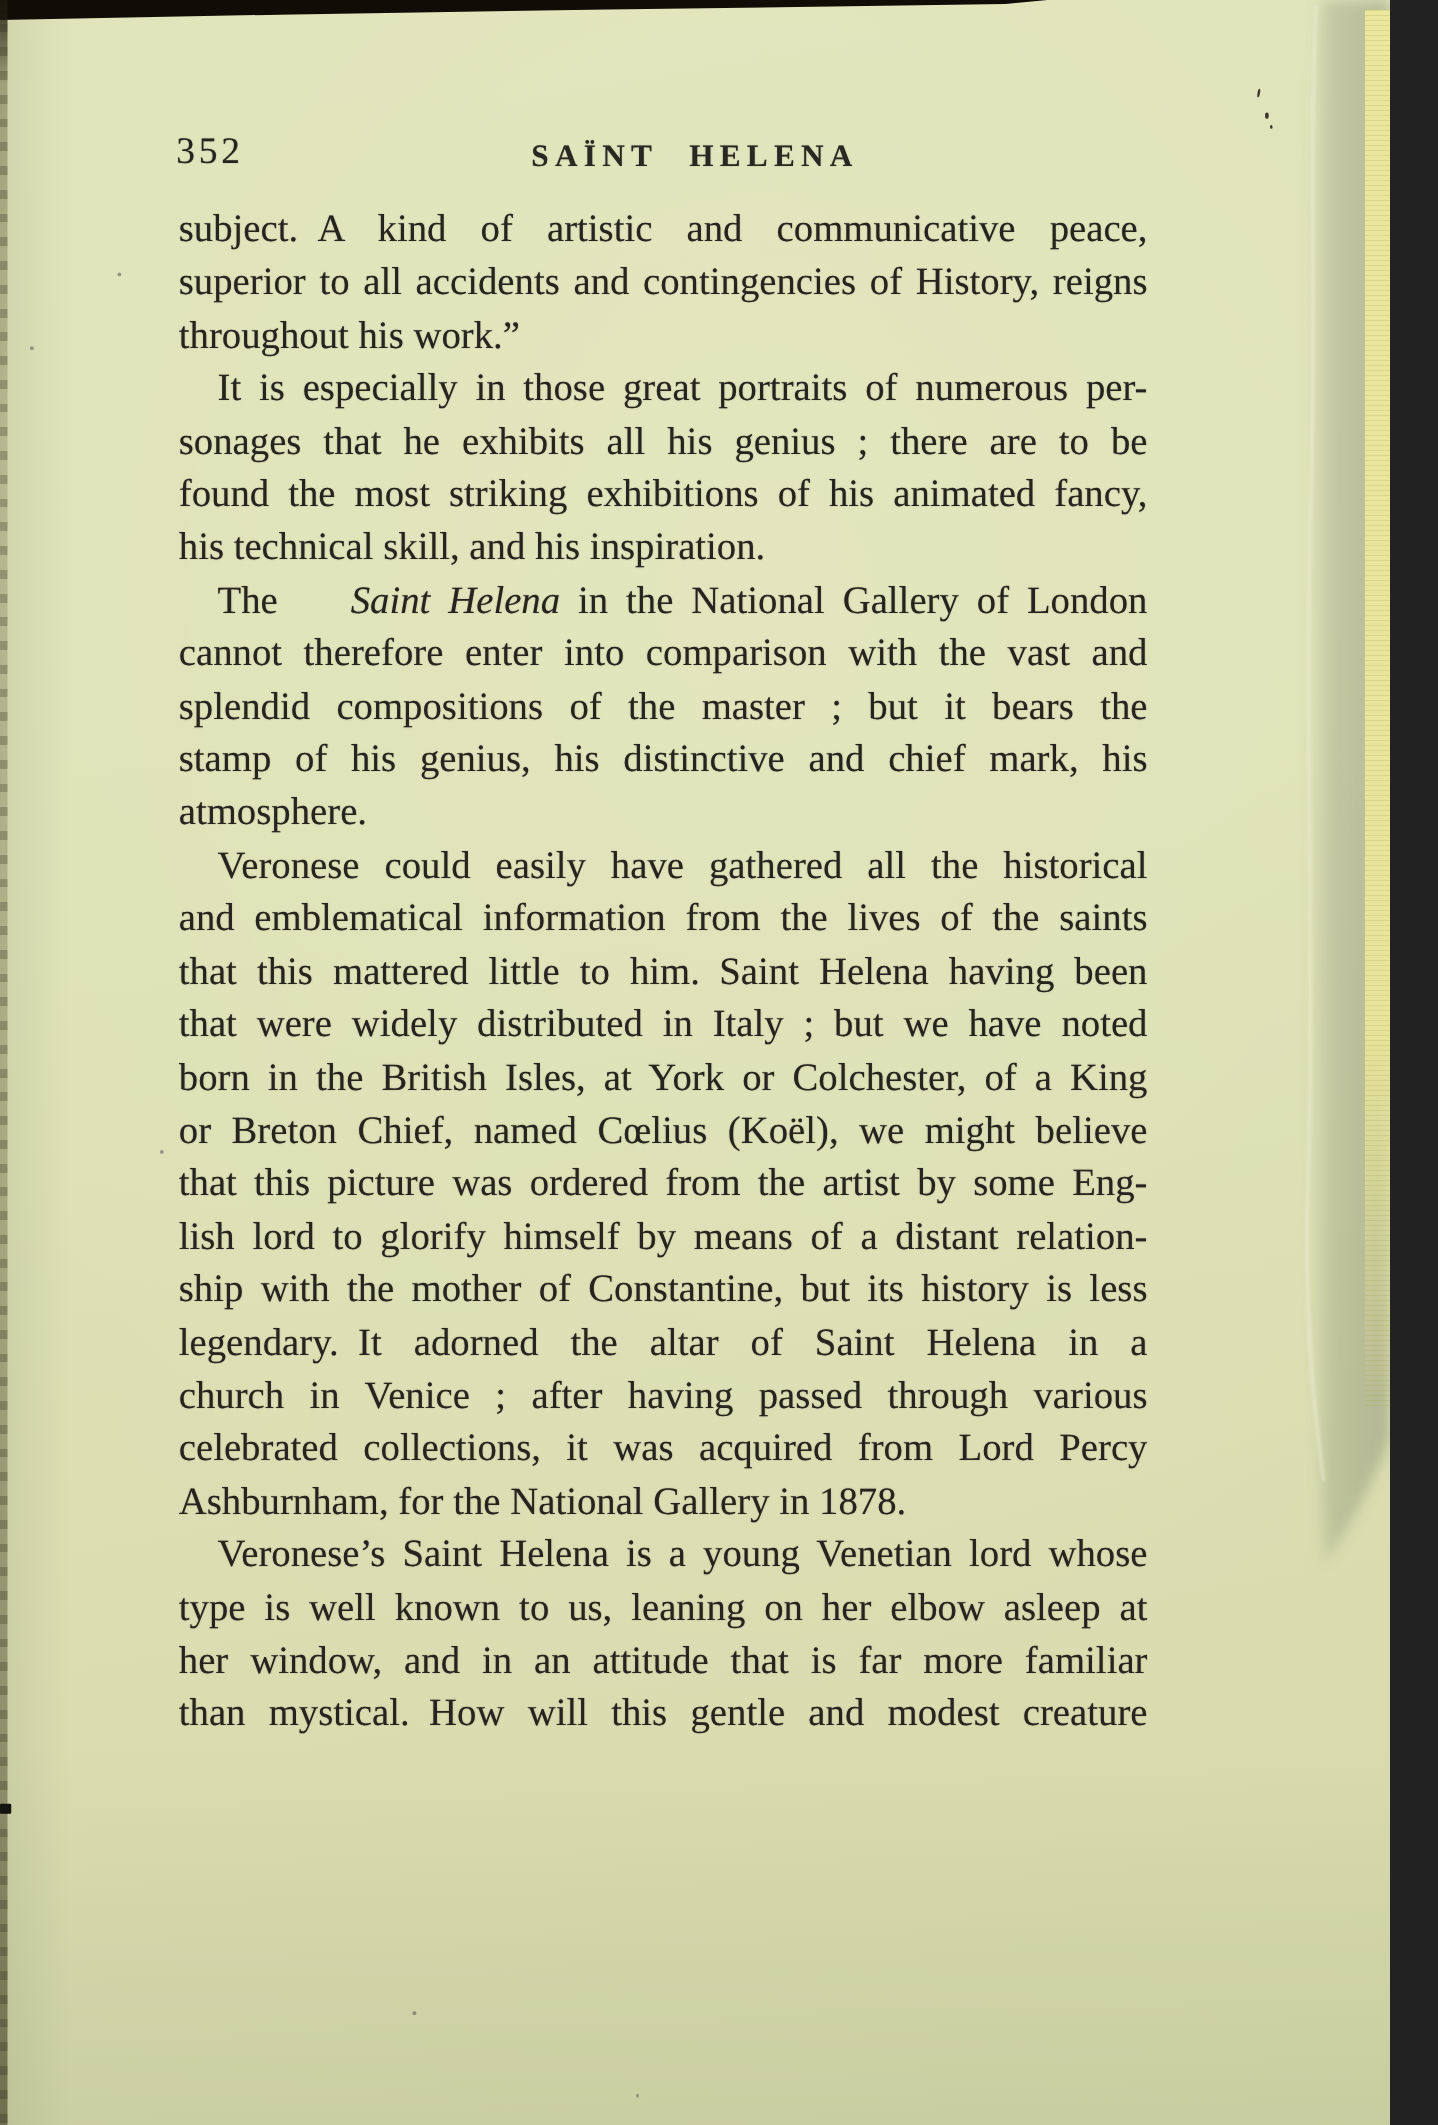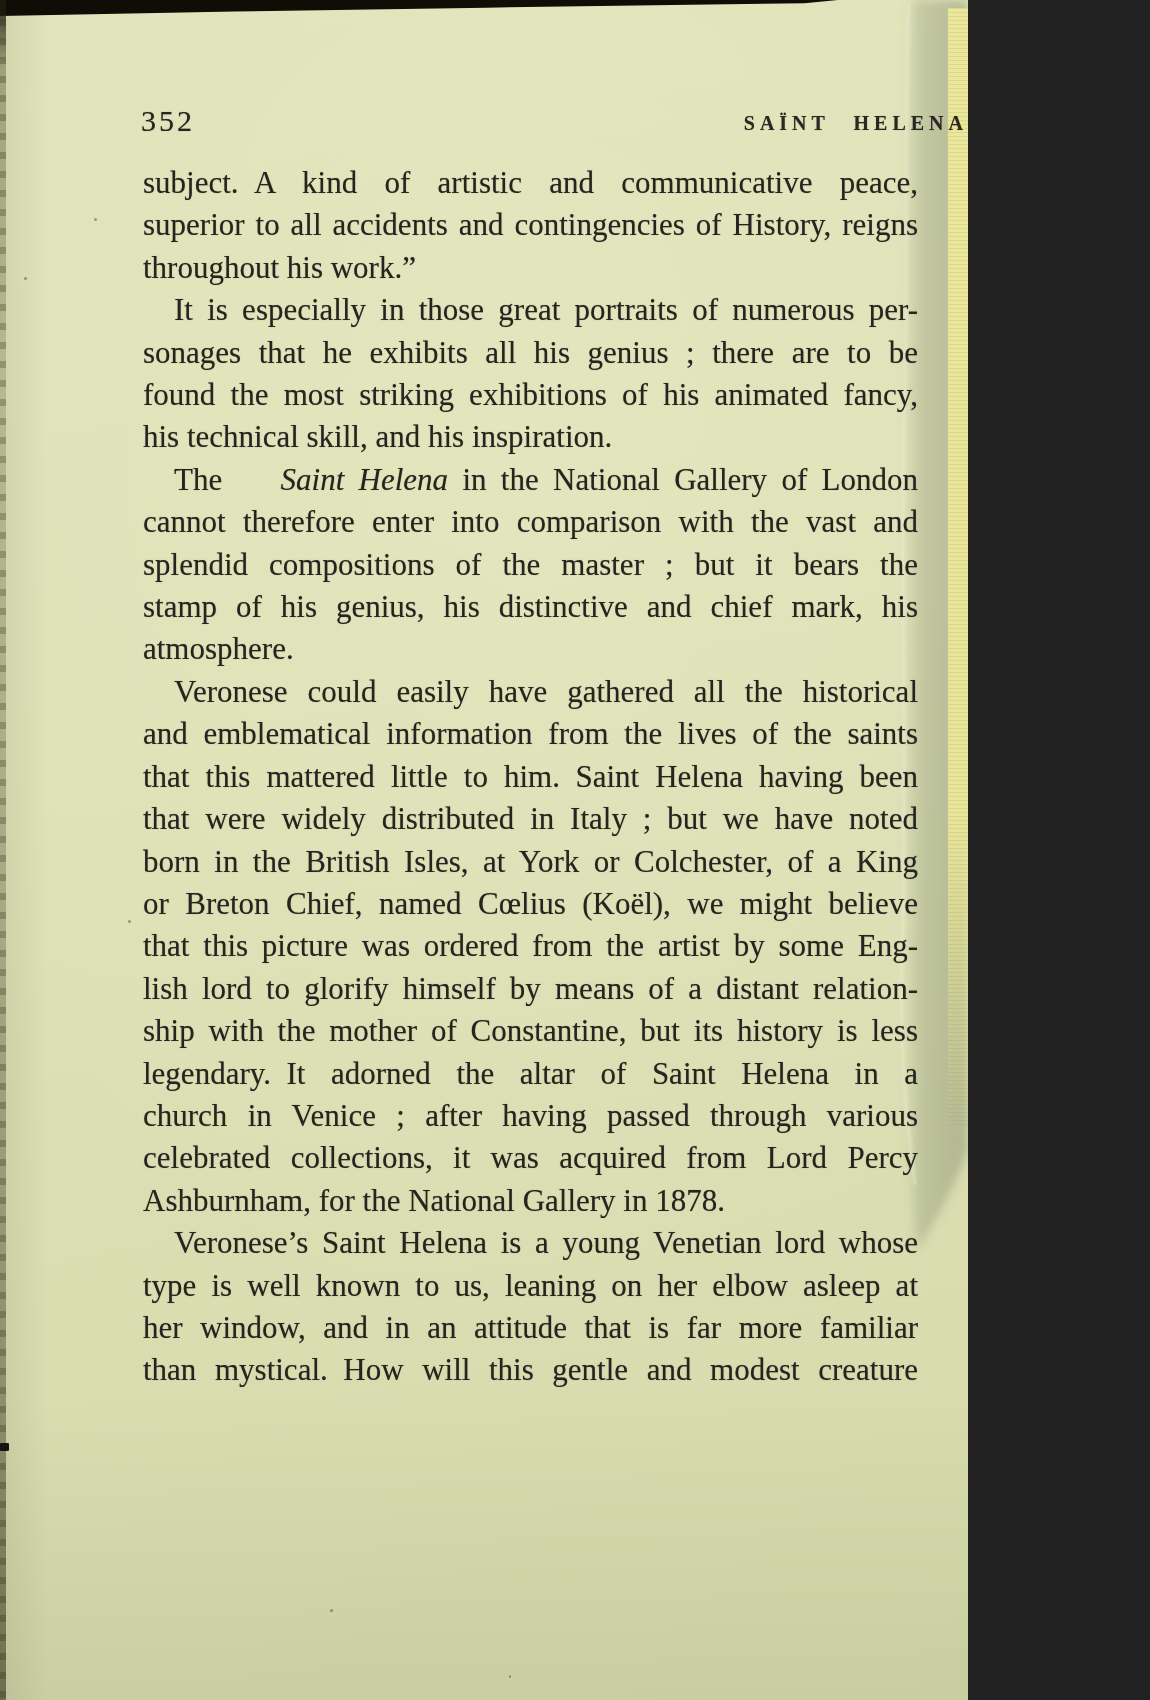--- a/index.html
+++ b/index.html
@@ -1,17 +1,17 @@
 <!DOCTYPE html>
 <html><head>
 <meta charset="utf-8">
 <style>
   html,body{margin:0;padding:0;background:#222;}
   .scan{
-    position:relative;width:968px;height:1700px;overflow:hidden;
+    position:relative;width:1112px;height:1700px;overflow:hidden;
     background:linear-gradient(170deg,#e0e4ba 0%,#dee2b6 40%,#d8dcaf 80%,#d4d9ab 100%);
     font-family:"Liberation Serif","DejaVu Serif",serif;
   }
   
   .vignette{position:absolute;inset:0;pointer-events:none;
     background:
       radial-gradient(120% 90% at 55% 28%, rgba(255,255,235,0.12), rgba(0,0,0,0) 62%),
       linear-gradient(to bottom, rgba(0,0,0,0) 82%, rgba(60,70,40,0.08) 100%),
       linear-gradient(to right, rgba(60,70,40,0.10) 0%, rgba(0,0,0,0) 5%);
   }
@@ -32,21 +32,21 @@
     background:linear-gradient(to bottom,#ebe79c 0%,#e8e59a 72%,rgba(232,229,154,0) 100%);}
   .fore-edge::after{content:"";position:absolute;inset:0;
     background:repeating-linear-gradient(to bottom, rgba(160,150,70,0.20) 0 1px, rgba(0,0,0,0) 1px 4px);}
   .right-edge-svg{position:absolute;right:0;top:0;}
   
   .speck{position:absolute;background:#3a382e;border-radius:50%;}
   .faint{opacity:.45;}
   
   .pagenum{position:absolute;left:141px;top:104px;font-size:30px;letter-spacing:3px;color:#26241f;
     text-shadow:0 0 1px rgba(38,36,31,0.45);}
-  .running-head{position:absolute;left:0;right:0;top:112px;text-align:right;font-size:20px;font-weight:700;
+  .running-head{position:absolute;left:0;right:0;top:112px;text-align:center;font-size:25px;font-weight:700;
     letter-spacing:5px;word-spacing:14px;color:#2a2822;text-shadow:0 0 1px rgba(38,36,31,0.4);}
   
   .text-block{position:absolute;left:143px;top:162px;width:775px;color:#26241f;
     font-size:31px;line-height:42.4px;text-shadow:0 0 1px rgba(38,36,31,0.42);}
   .line{text-align:justify;overflow:hidden;}
   .line.just{text-align-last:justify;}
   .line.indent{text-indent:31px;}
   .italic{font-style:italic;margin-left:44px;}
 </style>
 </head>

